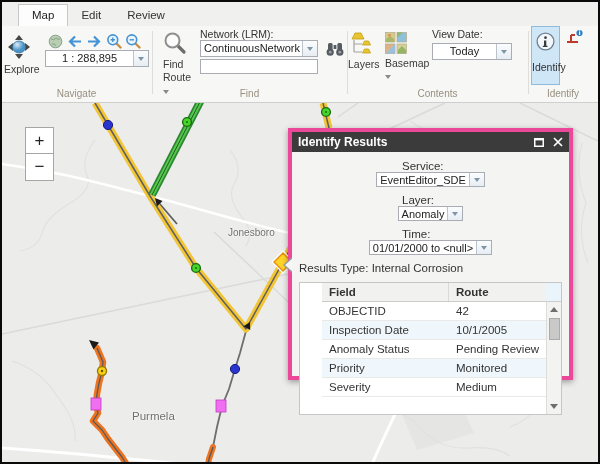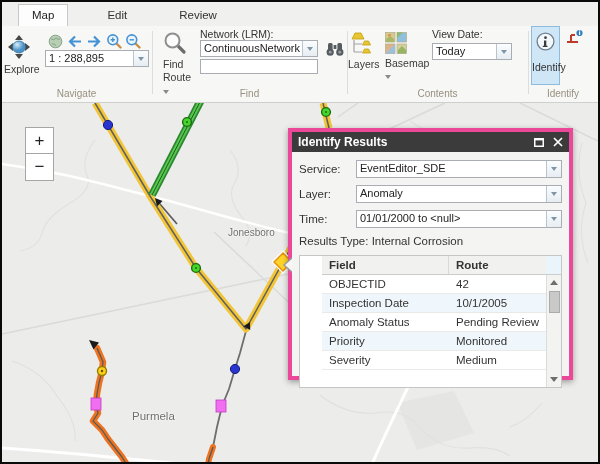--- a/index.html
+++ b/index.html
@@ -2,33 +2,33 @@
 <html><head>
 <meta charset="utf-8">
 <style>
   * { box-sizing: border-box; margin: 0; padding: 0; }
   html,body { width:600px; height:464px; }
   body { font-family:"Liberation Sans", sans-serif; }
   .screen { position:relative; width:600px; height:464px; border:2px solid #0a0a0a; background:#f4f4f3; overflow:hidden; }
 
   
   .tabbar { position:relative; height:24px; background:#f0f0ef; display:flex; align-items:flex-end; padding-left:16px; }
-  .tab { font-size:11.5px; color:#333; padding:4px 13px 5px; margin-right:26px; cursor:default;text-align:right; }
+  .tab { font-size:11.5px; color:#333; padding:4px 13px 5px; cursor:default;text-align:right; }
   .tab.active { background:#fdfdfd; border:1px solid #c8c8c8; border-bottom:none; color:#222; }
 
   
   .ribbon { position:relative; height:77px; background:#f7f7f6; border-bottom:1px solid #cfcfcd; }
   .rgroup { position:absolute; top:0; height:76px; }
   .rgroup .glabel { position:absolute; bottom:3px; left:0; right:1px; text-align:center; font-size:10px; color:#98907f; }
   .gdivider { position:absolute; top:5px; bottom:8px; width:1px; background:#dddddb; }
   .ribbon-btn { position:absolute; text-align:left; font-size:10.5px; color:#3a3a3a; line-height:11px; }
   .ribbon-btn .blabel { margin-top:2px; }
   .caret { display:inline-block; width:0; height:0; border-left:3.5px solid transparent; border-right:3.5px solid transparent; border-top:4px solid #8a8a8a; vertical-align:middle; }
   .combo { position:absolute; display:flex; background:#fff; border:1px solid #a9acb2; height:17px; }
-  .combo .ctext { flex:1; font-size:11px; color:#222; padding:1px 3px 0; white-space:nowrap; overflow:hidden; }
+  .combo .ctext { flex:1; font-size:11px; color:#222; padding:1px 3px 0; white-space:nowrap; overflow:hidden;text-align:center; }
   .combo .cbtn { width:15px; border-left:1px solid #b9c4cc; background:linear-gradient(#fbfdfe,#e6edf3); display:flex; align-items:center; justify-content:center; }
   .combo .cbtn .caret { border-top-color:#7e95a8; }
   .txtfield { position:absolute; background:#fff; border:1px solid #a9acb2; height:15px; }
 
   .icon-row { position:absolute; display:flex; align-items:center; gap:3px; }
 
   
   .identify-btn { position:absolute; width:29px; height:59px; background:#cfe6f7; border:1px solid #8fbcdd; text-align:center; font-size:10.5px; color:#333; padding-top:4px; }
 
   
@@ -42,21 +42,21 @@
   .lbl-purmela { left:130px; top:307px; font-size:11.5px; }
 
   
   .panel { position:absolute; left:286px; top:25px; width:285px; height:252px; background:#f4f4f2; border:4px solid #ec4899; box-shadow:0 2px 6px rgba(0,0,0,.35); }
   .panel::before { content:""; position:absolute; left:-9px; top:125px; border-top:8px solid transparent; border-bottom:8px solid transparent; border-right:9px solid #9a9a9a; }
   .panel::after { content:""; position:absolute; left:-7px; top:126px; border-top:7px solid transparent; border-bottom:7px solid transparent; border-right:8px solid #f6f6f4; }
   .phead { height:20px; background:#3b3b3b; display:flex; align-items:center; padding:0 6px; }
   .phead .ptitle { flex:1; color:#fff; font-size:12px; font-weight:bold; }
   .phead .hicon { margin-left:9px; display:flex; align-items:center; }
   .pbody { padding:8px 7px 0; }
-  .frow { display:flex; align-items:center; margin-bottom:7px; }
+  .frow { display:flex; align-items:center; margin-bottom:7px;flex-direction:column; }
   .frow .flabel { width:57px; font-size:11.5px; color:#333; }
   .frow .combo { position:relative; flex:1; height:18px; }
   .anomaly-line { font-size:11.5px; color:#333; margin:1px 0 8px; }
 
   .itable { border:1px solid #c6c6c4; background:#fff;padding-left:22px; }
   .thead { display:flex; height:19px; background:#f1f1f0; border-bottom:1px solid #cccccb; }
   .th { font-size:11.5px; font-weight:bold; color:#333; padding:3px 0 0 7px; }
   .th:first-child { width:127px; border-right:1px solid #d9d9d7; }
   .th:nth-child(2) { flex:1; }
   .th-sb { width:15px; background:#eaf4fb; }

